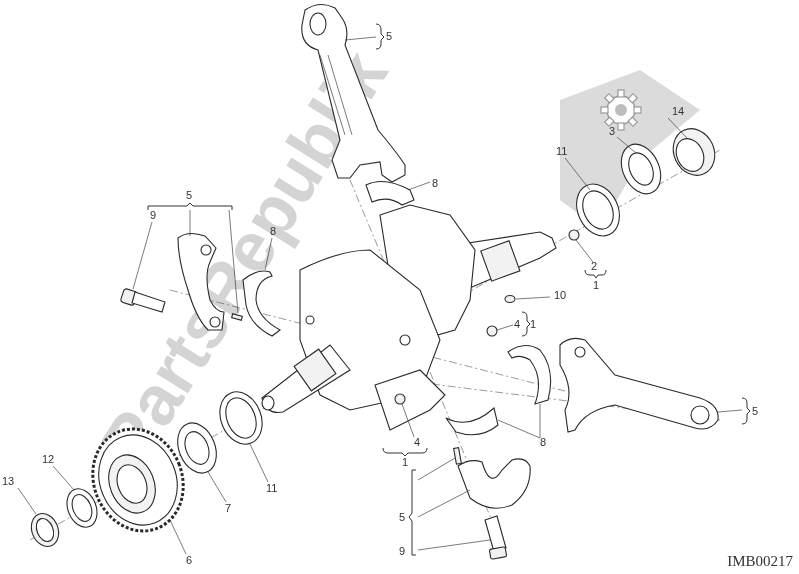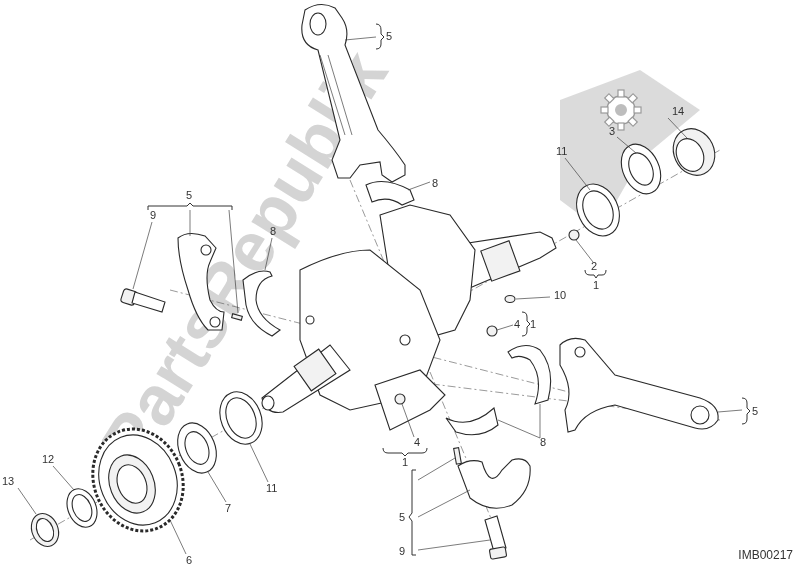--- a/index.html
+++ b/index.html
@@ -7,21 +7,21 @@
   #stage { position:absolute; left:0; top:0; width:799px; height:574px; }
   .callout { font-family:"Liberation Sans", sans-serif; font-size:11px; fill:#333333; }
   .part { fill:#ffffff; stroke:#2a2a2a; stroke-width:1.1; }
   .part-shade { fill:#f2f2f2; stroke:#2a2a2a; stroke-width:1.1; }
   .thin { fill:none; stroke:#444; stroke-width:0.7; }
   .leader { fill:none; stroke:#444; stroke-width:0.7; }
   .axis { fill:none; stroke:#555; stroke-width:0.6; stroke-dasharray:8 3 2 3; }
   .brace { fill:none; stroke:#333; stroke-width:1; }
   .wm { fill:#bdbdbd; opacity:0.55; }
   .wm-text { font-family:"Liberation Sans", sans-serif; font-weight:bold; font-size:70px; fill:#b8b8b8; opacity:0.6; }
-  .code { position:absolute; right:6px; bottom:12px; font-size:12px; color:#333; font-family:Liberation Sans, sans-serif; }
+  .code { position:absolute; right:6px; bottom:4px; font-size:15px; color:#333; font-family:Liberation Serif, serif; }
 </style>
 </head>
 <body>
 
 <div id="stage">
 <svg width="799" height="574" viewBox="0 0 799 574" xmlns="http://www.w3.org/2000/svg">
 
   <g>
     <text class="wm-text" transform="translate(140,470) rotate(-58)">PartsRepublik</text>
 

